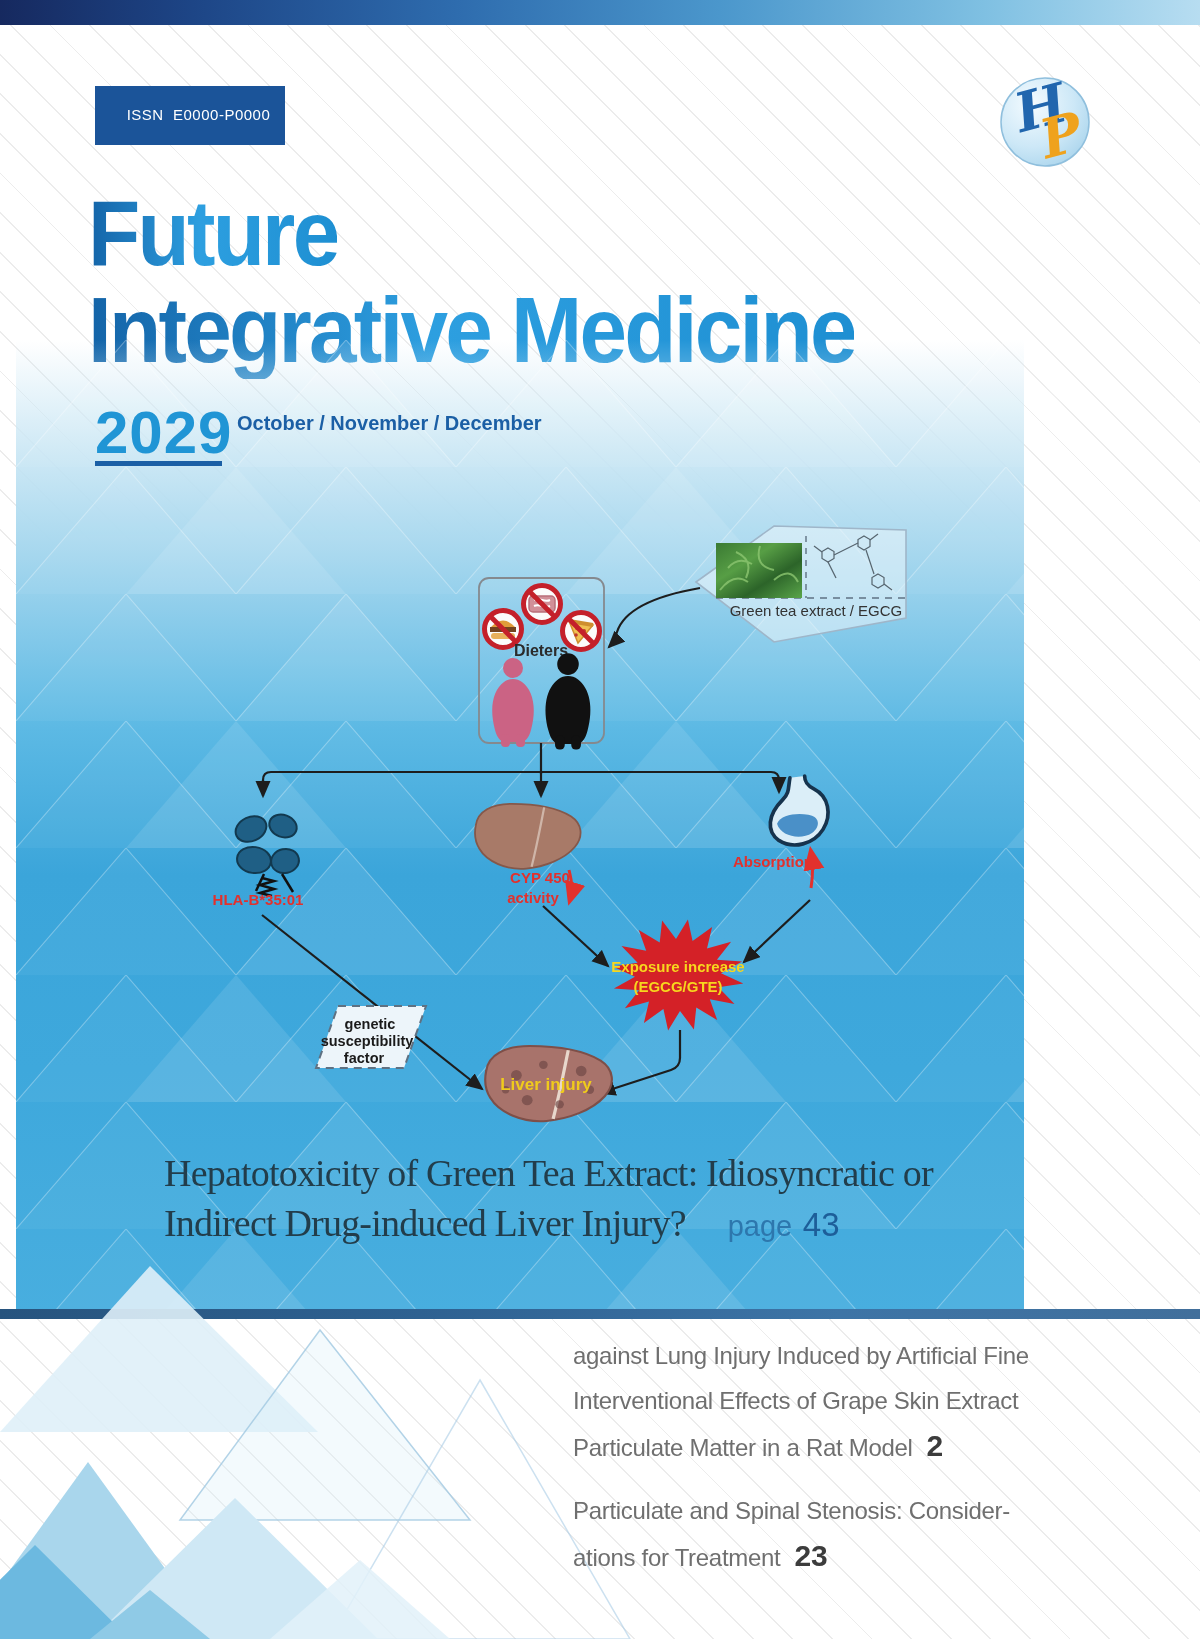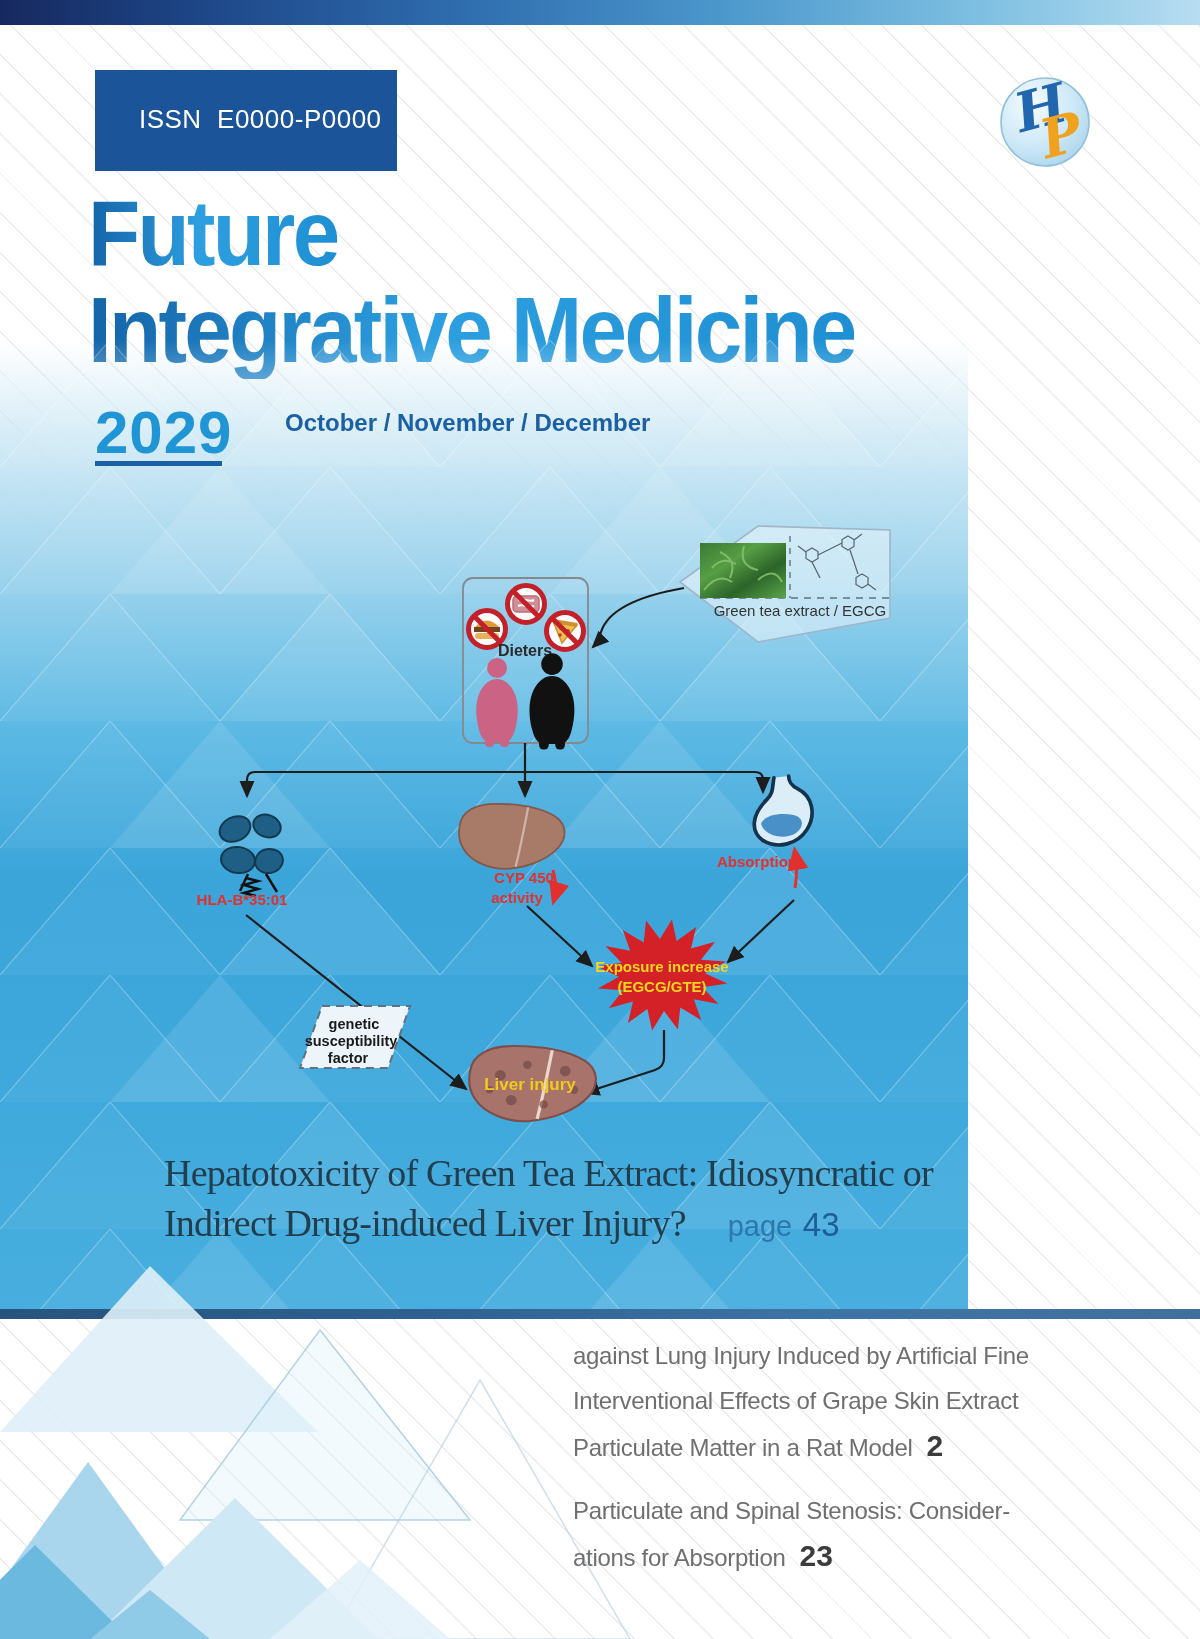--- a/index.html
+++ b/index.html
@@ -8,51 +8,52 @@
     background:
       repeating-linear-gradient(45deg, #ececec 0, #ececec 1.3px, transparent 1.3px, transparent 28px),
       #ffffff;
     font-family:"Liberation Sans", sans-serif;
   }
   .top-bar{
     position:absolute;left:0;top:0;width:1200px;height:25px;
     background:linear-gradient(90deg,#16295f 0%,#1d4586 16%,#2e6cae 38%,#4b97cc 60%,#7fc0e2 82%,#b7ddf1 100%);
   }
   .issn-badge{
-    position:absolute;left:95px;top:70px;background:var(--badge_bg,#1b5499);
-    color:#ffffff;font-size:26px;letter-spacing:.5px;padding:3px 15px 5px 13px;white-space:pre;
+    position:absolute;left:95px;top:86px;background:var(--badge_bg,#1b5499);
+    color:#ffffff;font-size:15px;letter-spacing:.5px;padding:3px 15px 5px 13px;white-space:pre;
   }
   .logo{position:absolute;left:999px;top:76px;}
   .journal-title{
     position:absolute;left:88px;top:185px;margin:0;
     font-size:92px;line-height:97px;font-weight:bold;letter-spacing:-3px;
     transform:scaleX(0.93);transform-origin:left top;
   }
   .journal-title .tline{
     display:inline-block;color:transparent;
     background:linear-gradient(90deg,#1464a8 0%,#2d9fe0 45%,#1e8fd2 100%);
     -webkit-background-clip:text;background-clip:text;
   }
   .cover{
-    position:absolute;left:0;top:340px;width:968px;height:973px;
+    position:absolute;left:16px;top:340px;width:968px;height:973px;
     background:linear-gradient(180deg,
       rgba(240,249,253,0) 0%,
       rgba(205,232,245,0.85) 10%,
       #a6d7ee 22%,
       #5cb9e4 40%,
       #3ba5da 55%,
       #3ea8dc 75%,
       #48aedf 100%);
+    padding-left:40px;
   }
   .cover-art{position:absolute;left:0;top:0;}
   .year-label{position:absolute;left:95px;top:398px;font-size:60px;font-weight:bold;color:var(--year_blue,#2095d5);letter-spacing:1px;}
   .year-underline{position:absolute;left:95px;top:461px;width:127px;height:5px;background:var(--issue_blue,#1b5fa5);}
   .issue-block{position:absolute;left:237px;top:402px;color:var(--issue_blue,#1b5fa5);font-weight:bold;}
   .issue-block .vol{font-size:24px;line-height:24px;}
-  .issue-block .months{font-size:24px;line-height:24px;margin-top:9px;margin-left:48px;}
+  .issue-block .months{font-size:20px;line-height:24px;margin-top:9px;}
   .feature-title{
     position:absolute;left:164px;top:1148px;width:950px;
     font-family:"Liberation Serif", serif;color:var(--feature_dark,#223d4b);
     font-size:38px;line-height:50px;letter-spacing:-0.8px;
   }
   .page-ref{margin-left:42px;font-family:"Liberation Sans",sans-serif;letter-spacing:0;white-space:nowrap;}
   .page-word{font-size:29px;color:var(--page_blue,#2d77ad);}
   .page-num{font-size:33px;font-weight:normal;color:var(--page_num_blue,#1d5e99);}
   .separator-bar{
     position:absolute;left:0;top:1309px;width:1200px;height:10px;
@@ -288,17 +289,17 @@
   </svg>
 
   <div class="contents">
     <div>
       <div class="c-line">against Lung Injury Induced by Artificial Fine</div>
       <div class="c-line">Interventional Effects of Grape Skin Extract</div>
       <div class="c-line"><span>Particulate Matter in a Rat Model</span><span class="c-page">2</span></div>
     </div>
     <div class="c-item2">
       <div class="c-line">Particulate and Spinal Stenosis: Consider-</div>
-      <div class="c-line"><span>ations for Absorption</span><span class="c-page">23</span></div>
+      <div class="c-line"><span>ations for Treatment</span><span class="c-page">23</span></div>
     </div>
   </div>
 
 </div>
 
 </body></html>

